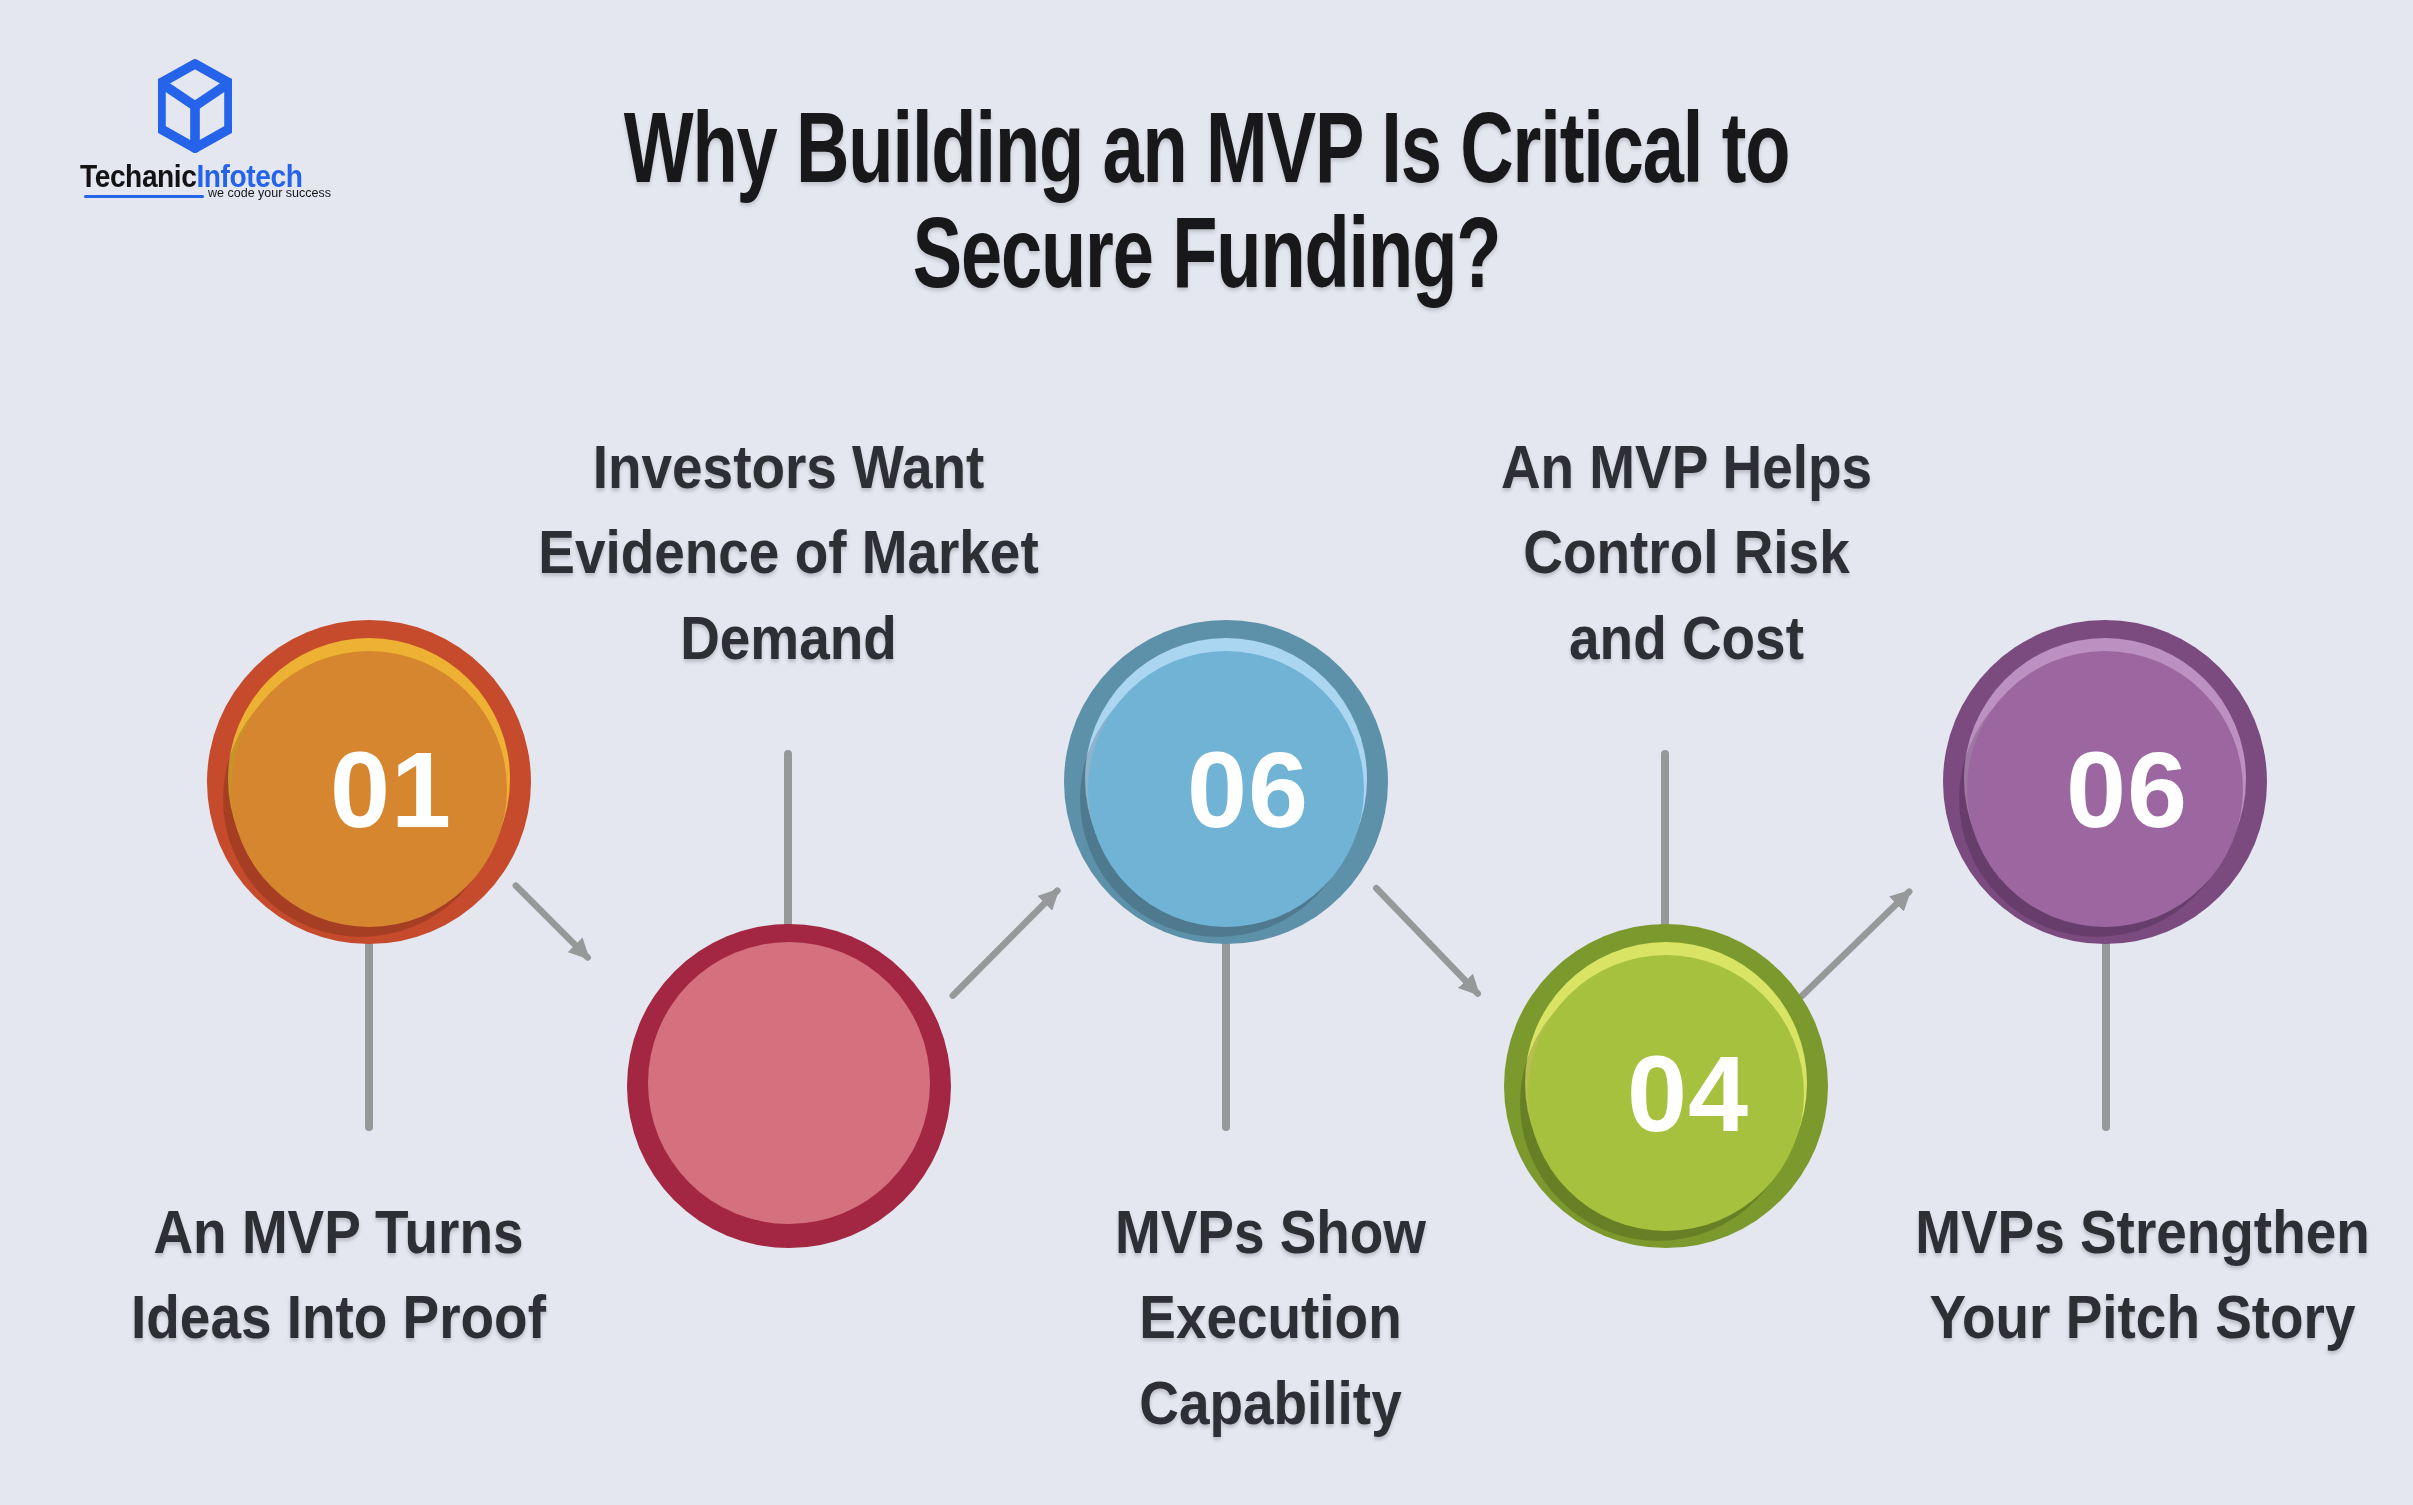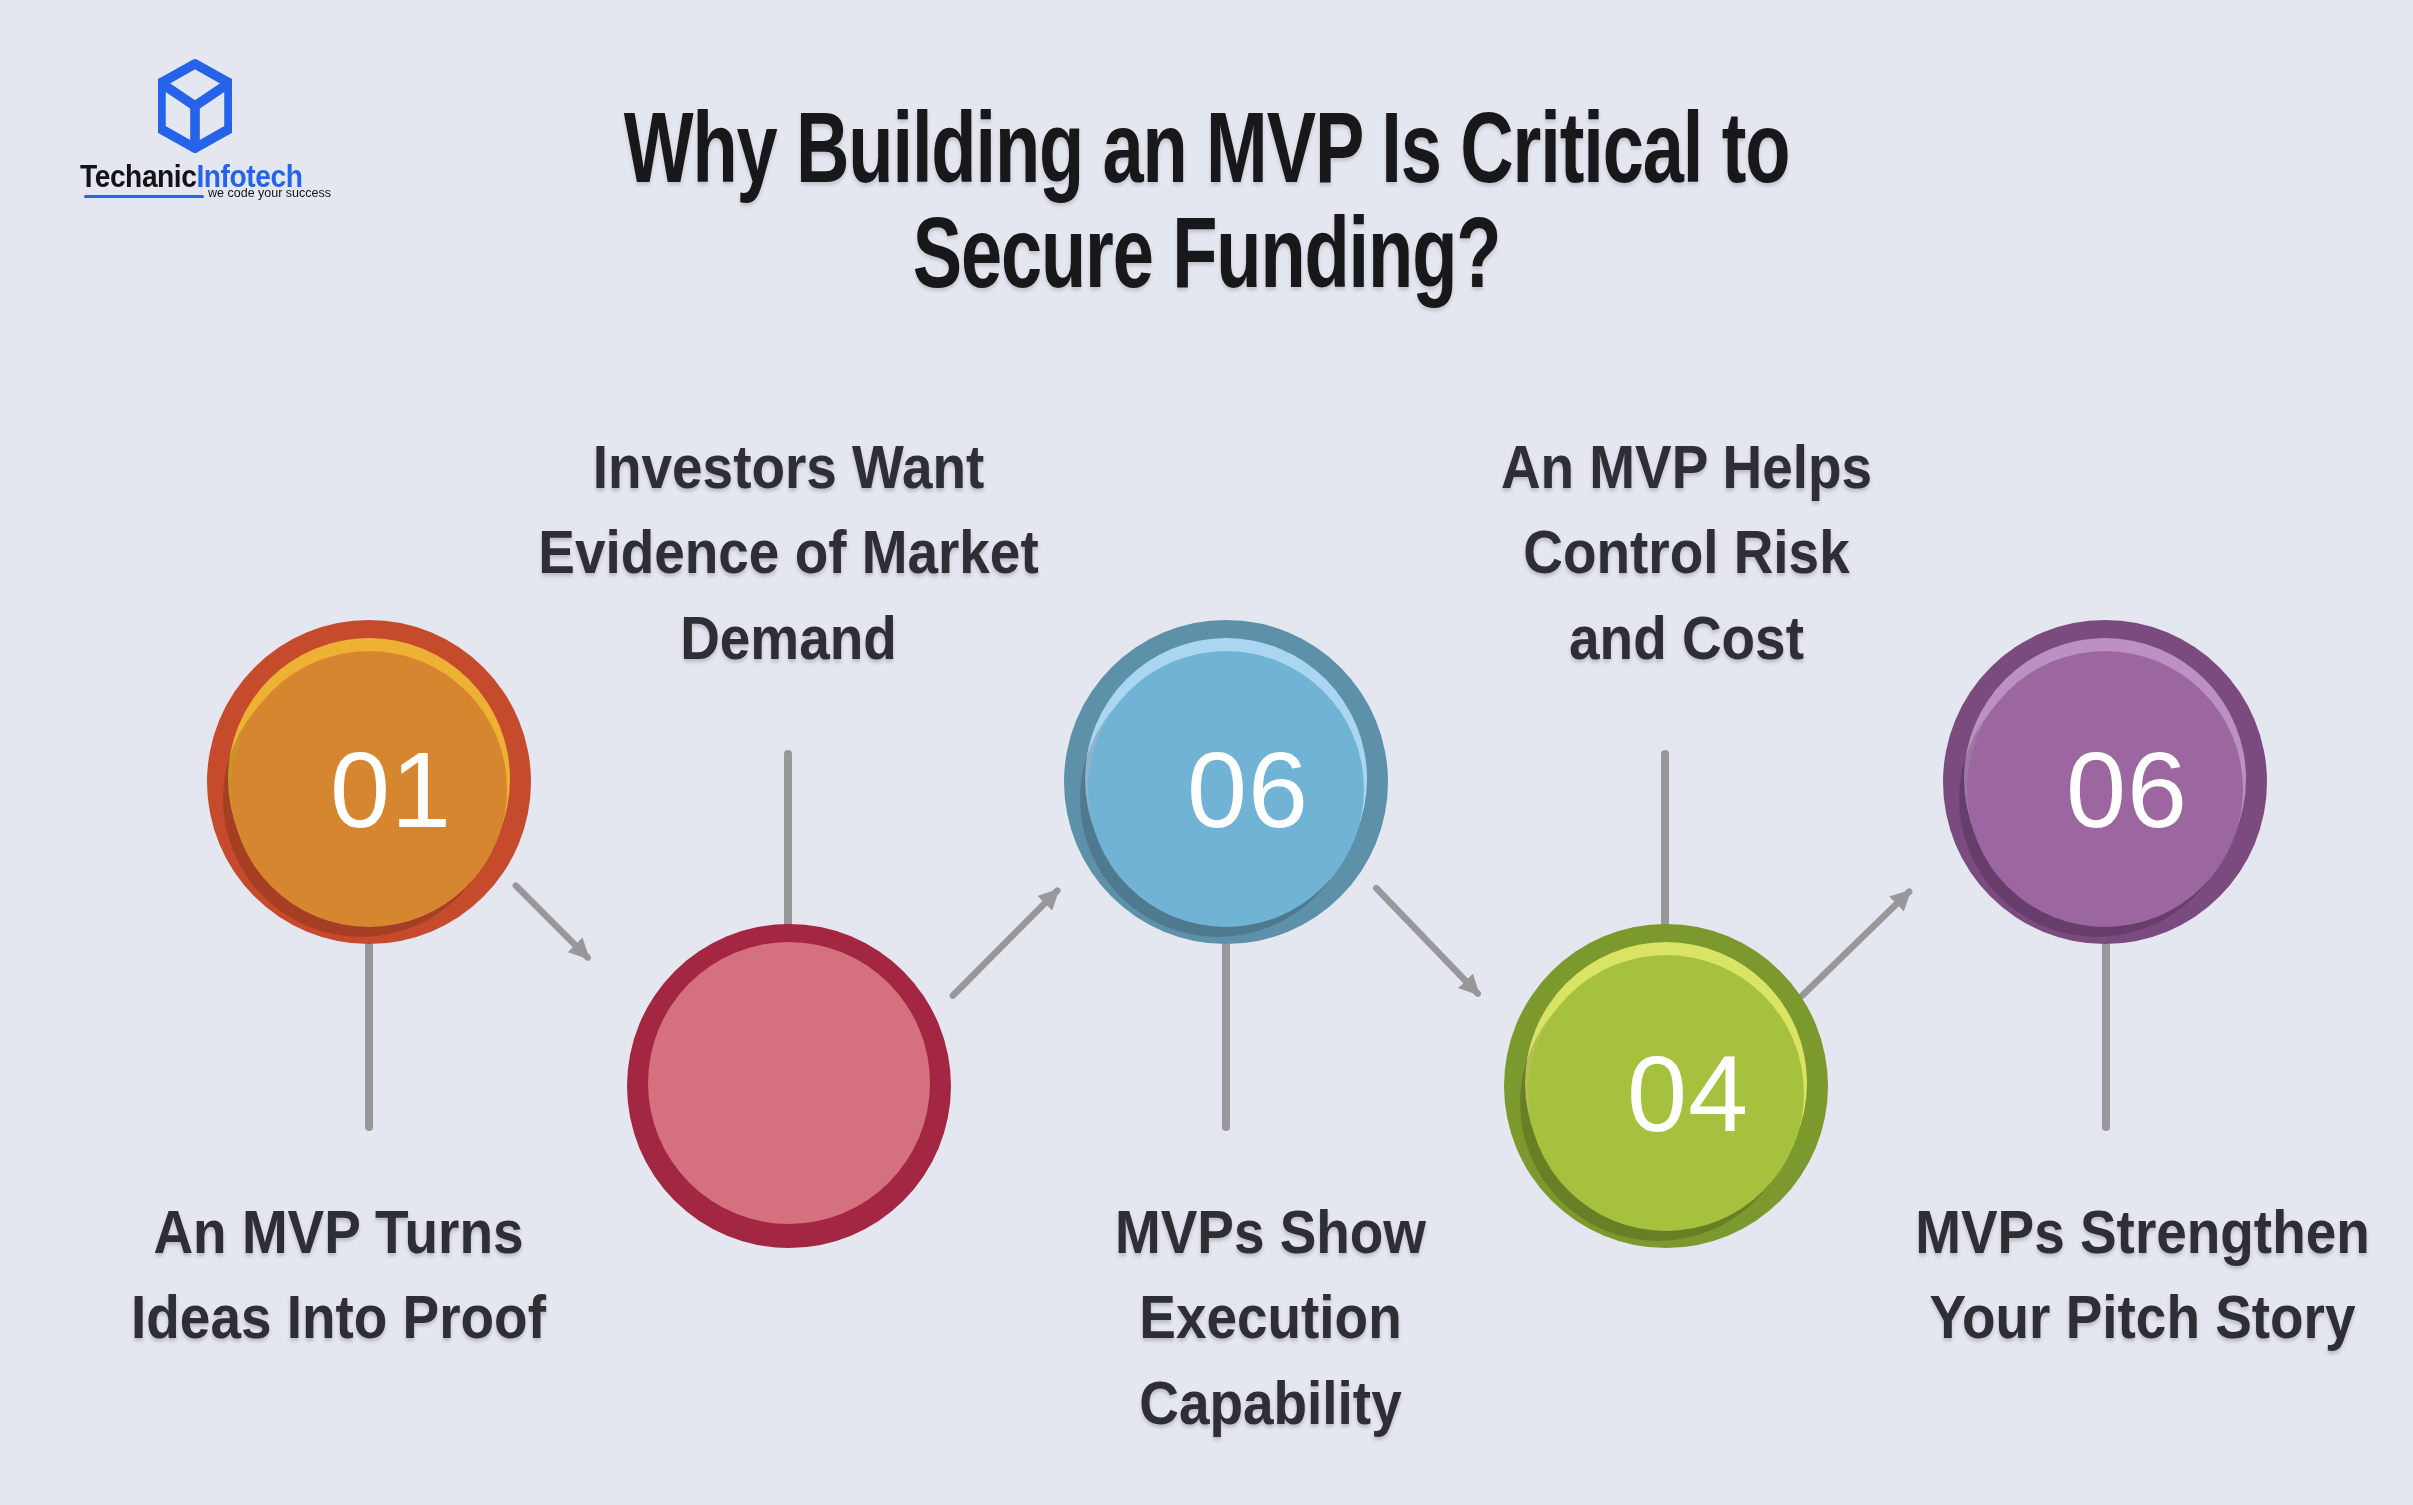--- a/index.html
+++ b/index.html
@@ -40,21 +40,21 @@
   .arrows line{stroke:var(--connector,#96989a);stroke-width:13;stroke-linecap:round;}
   .arrowhead-shape{fill:var(--connector,#96989a);}
 
   
   .circle{position:absolute;width:324px;height:324px;z-index:2;}
   .ring{position:absolute;inset:0;border-radius:50%;background:var(--ring,#888);}
   .hi{position:absolute;left:21px;top:18px;width:282px;height:282px;border-radius:50%;background:var(--highlight,#ccc);}
   .fill{position:absolute;left:24px;top:31px;width:276px;height:276px;border-radius:50%;
     background:var(--fill,#aaa);box-shadow:-8px 10px 0 rgba(0,0,0,0.16);
     display:flex;align-items:center;justify-content:center;}
-  .num{font-size:108px;font-weight:400;color:var(--number-text,#fff);letter-spacing:1px;margin-left:44px;}
+  .num{font-size:108px;font-weight:700;color:var(--number-text,#fff);letter-spacing:1px;margin-left:44px;}
 
   
   .label{
     position:absolute;z-index:3;width:703px;
     text-align:center;font-size:61px;font-weight:700;line-height:1.4;
     color:var(--label-text,#2e2e35);white-space:pre-line;
     transform:scaleX(0.9);transform-origin:center top;
     text-shadow:0 3px 4px rgba(40,40,55,0.22);
   }
 

